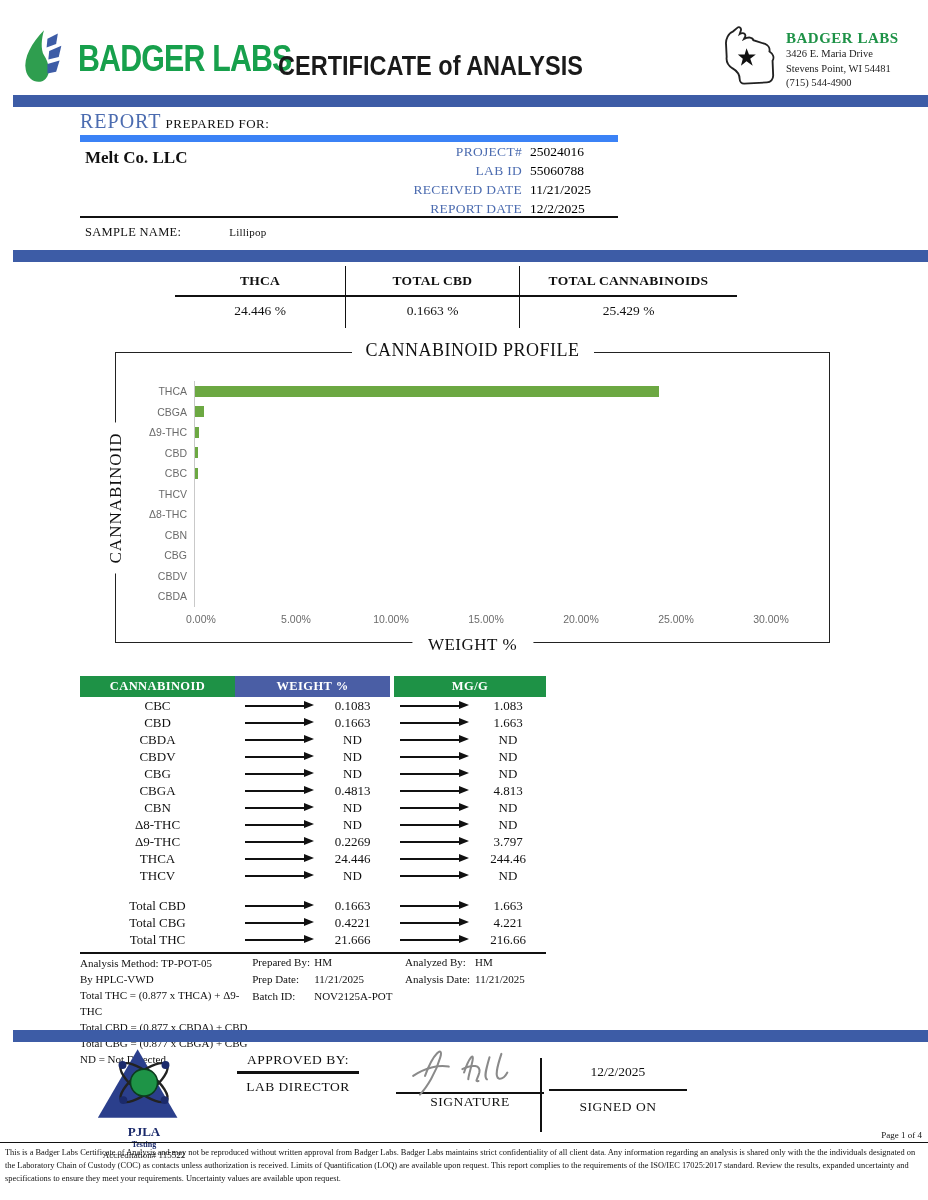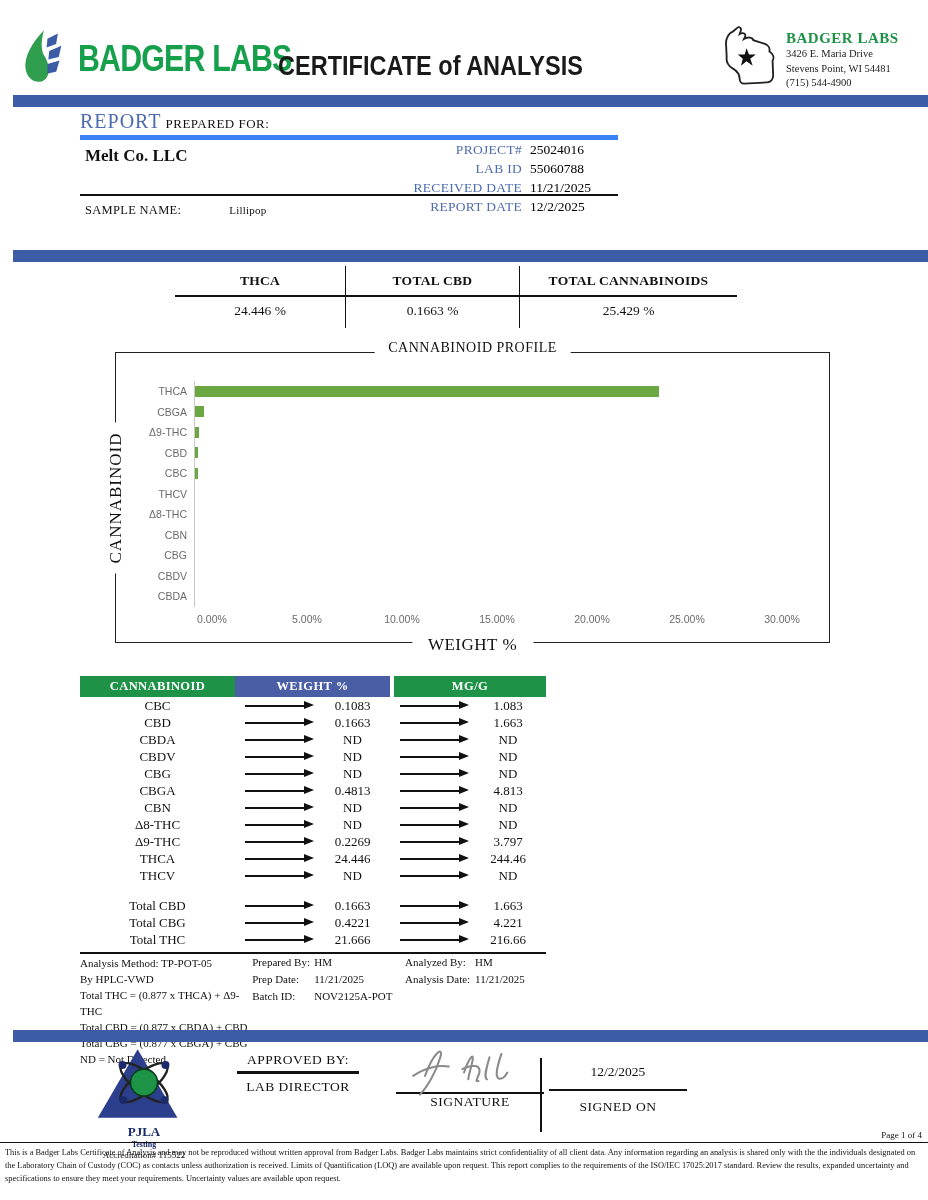--- a/index.html
+++ b/index.html
@@ -26,55 +26,55 @@
   .badge { left:718px; top:24px; display:flex; gap:6px; }
   .badge-text { padding-top:6px; }
   .badge-name { font-size:15px; font-weight:bold; color:#1E9247; letter-spacing:.5px; }
   .badge-line { font-size:10.5px; color:#222; line-height:1.4; }
 
   .bluebar { left:13px; right:0; height:12px; background:#3D5CA6; }
   .bar1 { top:95px; } .bar2 { top:250px; } .bar3 { top:1030px; }
 
   
   .report-wrap { left:80px; top:110px; width:538px; }
-  .report-head { border-bottom:5px solid #3b82f6; padding-bottom:2px; }
+  .report-head { border-bottom:7px solid #3b82f6; padding-bottom:2px; }
   .report-word { font-size:20px; color:#4C6CB0; letter-spacing:1px; }
   .report-sub { font-size:13px; color:#111; letter-spacing:.5px; }
-  .report-body { position:relative; height:56px; border-bottom:2px solid #111; }
+  .report-body { position:relative; height:76px; border-bottom:2px solid #111; }
   .client { position:absolute; left:5px; top:6px; font-size:17px; font-weight:bold; }
   .fields { position:absolute; right:0; top:2px; }
   .field-row { display:flex; justify-content:flex-end; align-items:baseline; height:19px; }
   .field-label { color:#4C6CB0; font-size:13.5px; text-align:right; letter-spacing:.3px; }
   .field-value { width:88px; margin-left:8px; font-size:13.5px; color:#000; }
   .sample-row { padding:7px 0 0 5px; font-size:12.5px; letter-spacing:.3px; }
   .sample-name { margin-left:48px; font-size:11px; letter-spacing:.2px; }
 
   
   .summary { left:175px; top:266px; width:562px; display:flex; }
   .sum-col { position:relative; text-align:center; padding-top:7px; }
   .sum-col:nth-child(1){ width:170px; } .sum-col:nth-child(2){ width:175px; border-left:1.5px solid #111; border-right:1.5px solid #111; } .sum-col:nth-child(3){ width:217px; }
   .sum-label { font-size:13.5px; font-weight:bold; letter-spacing:.3px; padding-bottom:6px; }
   .sum-rule { border-top:2px solid #111; }
   .sum-value { font-size:13.5px; padding-top:6px; padding-bottom:9px; }
 
   
   .chart-box { left:115px; top:352px; width:715px; height:291px; border:1.5px solid #222; }
   .chart-title { position:absolute; top:-13px; left:50%; transform:translateX(-50%);
-    background:#fff; padding:0 14px; font-size:14px; letter-spacing:.5px; white-space:nowrap; }
+    background:#fff; padding:0 14px; font-size:18px; letter-spacing:.5px; white-space:nowrap; }
   .chart-xlabel { position:absolute; bottom:-13px; left:50%; transform:translateX(-50%);
     background:#fff; padding:0 16px; font-size:17px; letter-spacing:.5px; white-space:nowrap; }
   .chart-ylabel { position:absolute; left:0; top:50%; transform:translate(-50%,-50%) rotate(-90deg);
     background:#fff; padding:0 10px; font-size:17px; letter-spacing:1px; white-space:nowrap; }
   .plot { position:absolute; left:0; top:28px; right:10px; }
   .chart-row { display:flex; align-items:center; height:20.5px; }
   .cat-label { width:78px; text-align:right; padding-right:7px;
     font-family:"Liberation Sans", sans-serif; font-size:10.5px; color:#6b6b6b; }
   .track { position:relative; flex:1; height:100%; border-left:1px solid #c9c9c9; }
   .hbar { position:absolute; left:0; top:4.5px; height:11px; background:#6CA842; }
-  .ticks { position:absolute; left:11px; top:260px; right:0; height:16px; }
+  .ticks { position:absolute; left:0; top:260px; right:0; height:16px; }
   .tick { position:absolute; width:80px; text-align:center;
     font-family:"Liberation Sans", sans-serif; font-size:10.5px; color:#6b6b6b; }
 
   
   .rtable { left:80px; top:676px; width:466px; }
   .rt-head { display:flex; height:21px; }
   .rt-h { color:#fff; font-size:12.5px; font-weight:bold; letter-spacing:.4px;
     display:flex; align-items:center; justify-content:center; }
   .rt-h1 { width:155px; background:#1E9246; }
   .rt-h2 { width:155px; background:#4A5EA5; }

